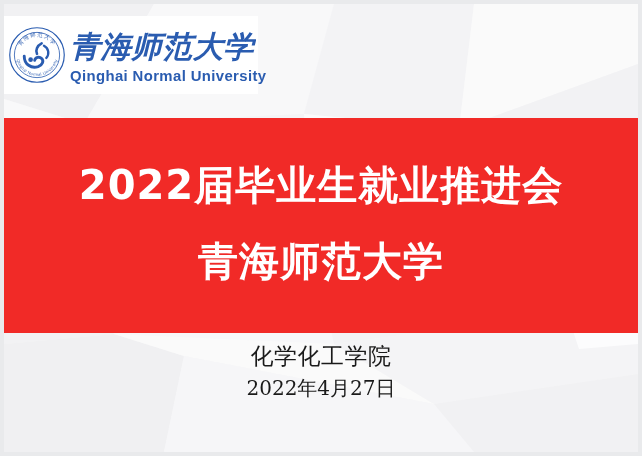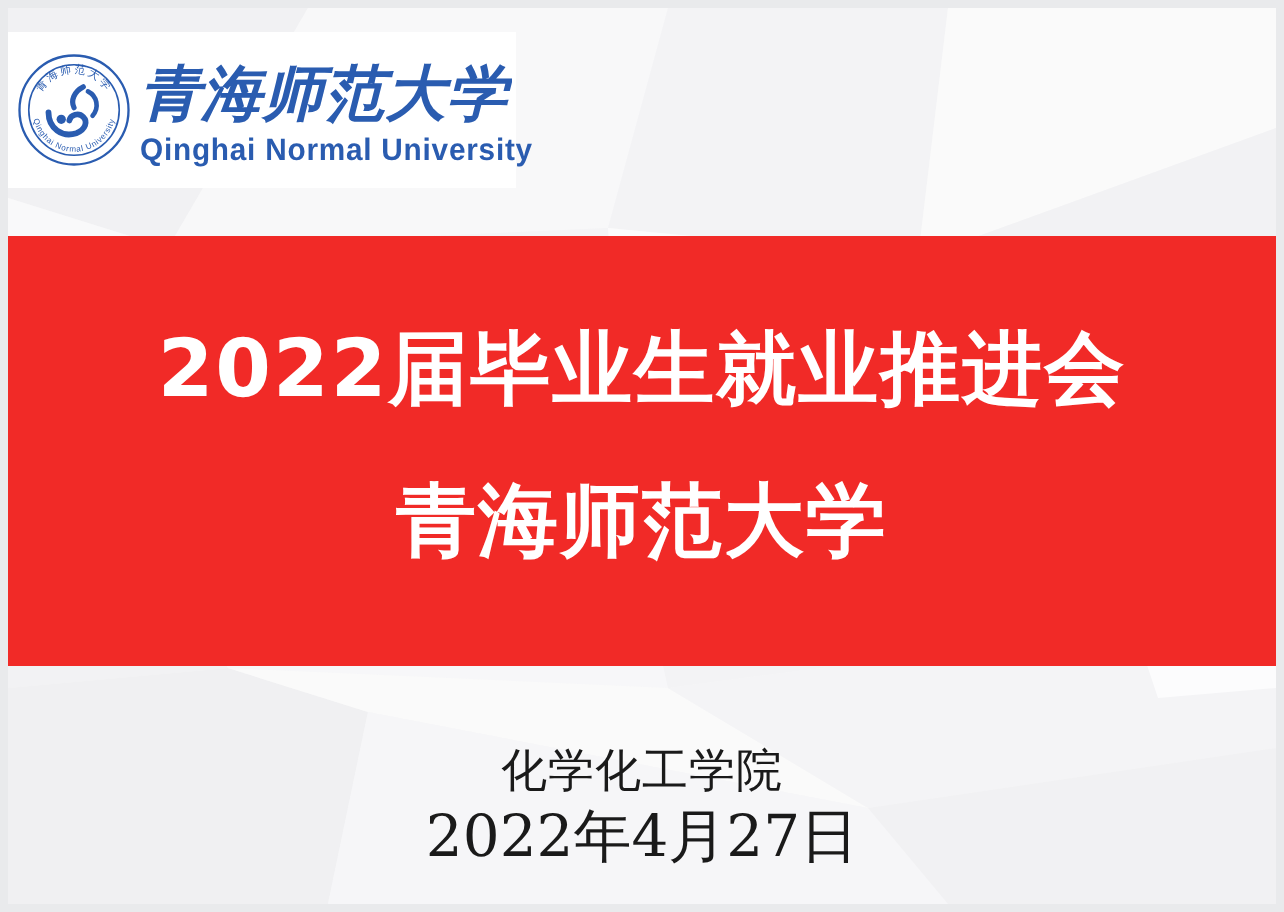--- a/index.html
+++ b/index.html
@@ -105,34 +105,34 @@
     line-height: 54px;
     letter-spacing: 1px;
     white-space: nowrap;
     text-align: center;
   }
   .title-line.l1 { margin-bottom: 22px; text-align: right; }
   
   .footer {
     position: absolute;
     left: 0;
-    top: 366px;
+    top: 336px;
     width: 634px;
     text-align: center;
   }
   .footer-line {
     font-family: "DejaVu Serif", "Liberation Serif", serif;
     color: #1a1a1a;
     font-size: 23px;
     line-height: 32px;
     white-space: nowrap;
     letter-spacing: 0.5px;
   }
   .footer-line.date {
-    font-size: 29px;
+    font-size: 20px;
     letter-spacing: 0px;
   }
 </style>
 </head>
 <body>
 
 <div id="slide">
   <div class="page-frame">
 
     <svg class="bg-poly" viewBox="0 0 634 448" preserveAspectRatio="none">

